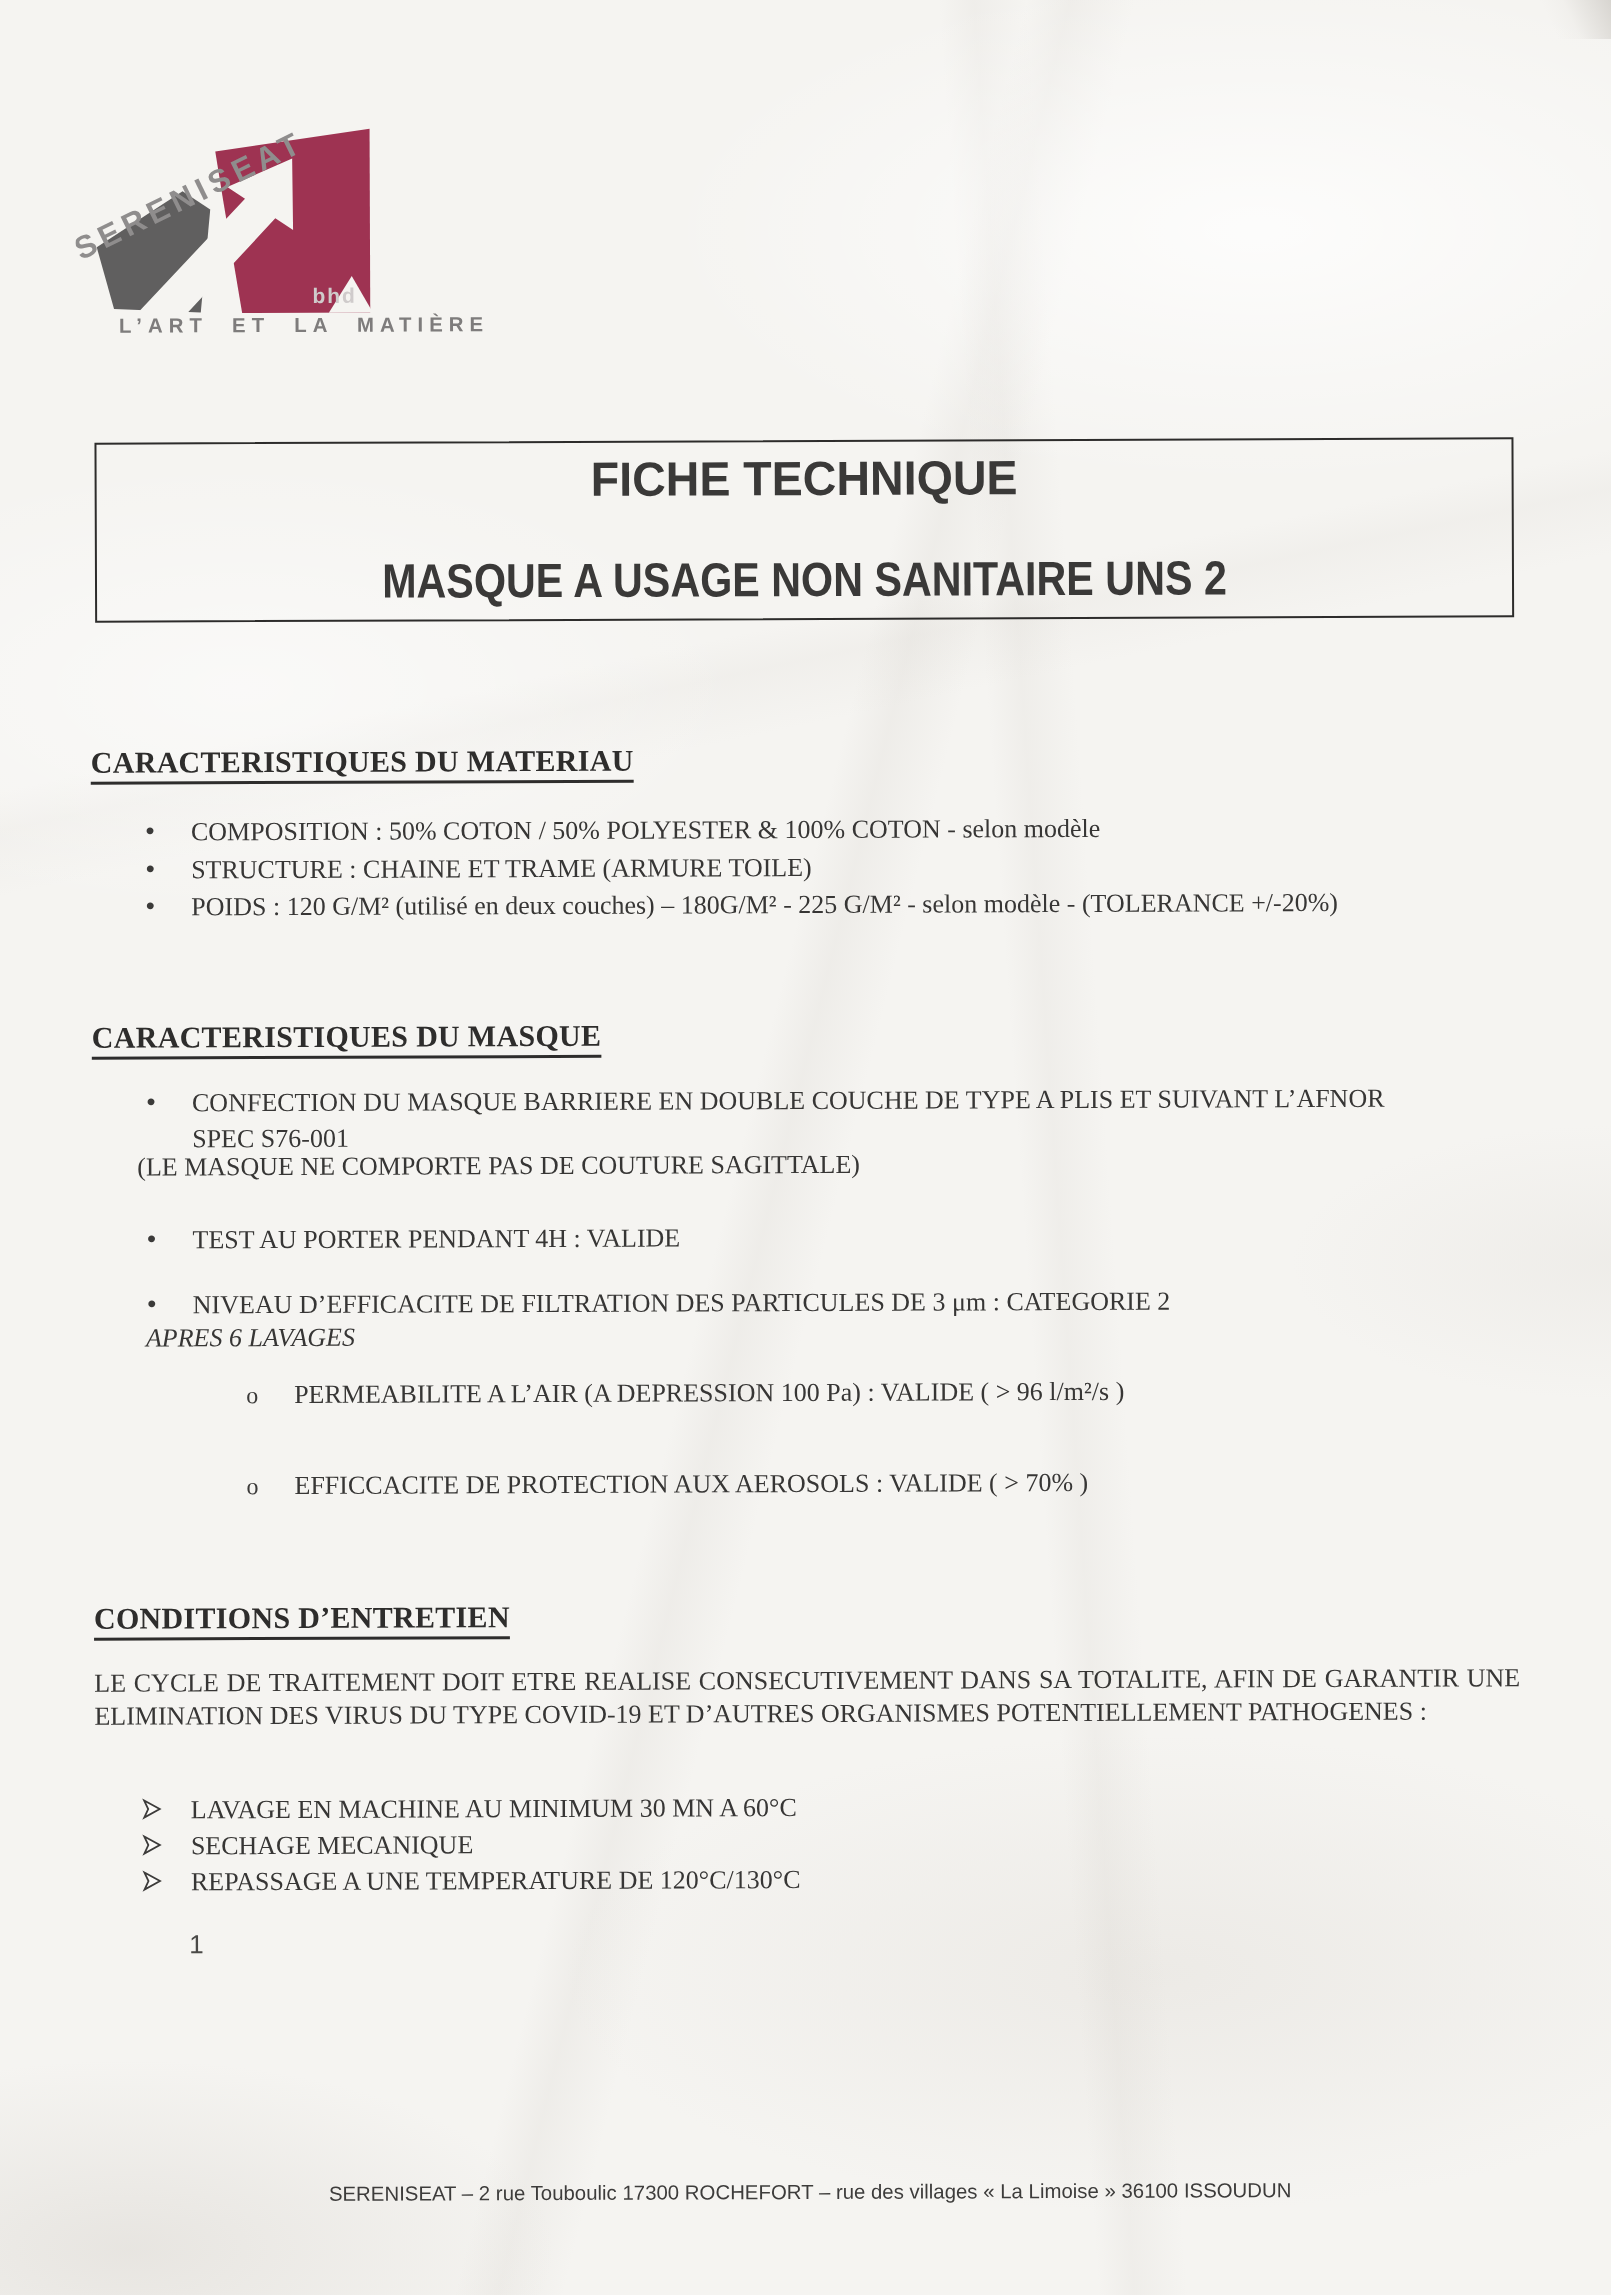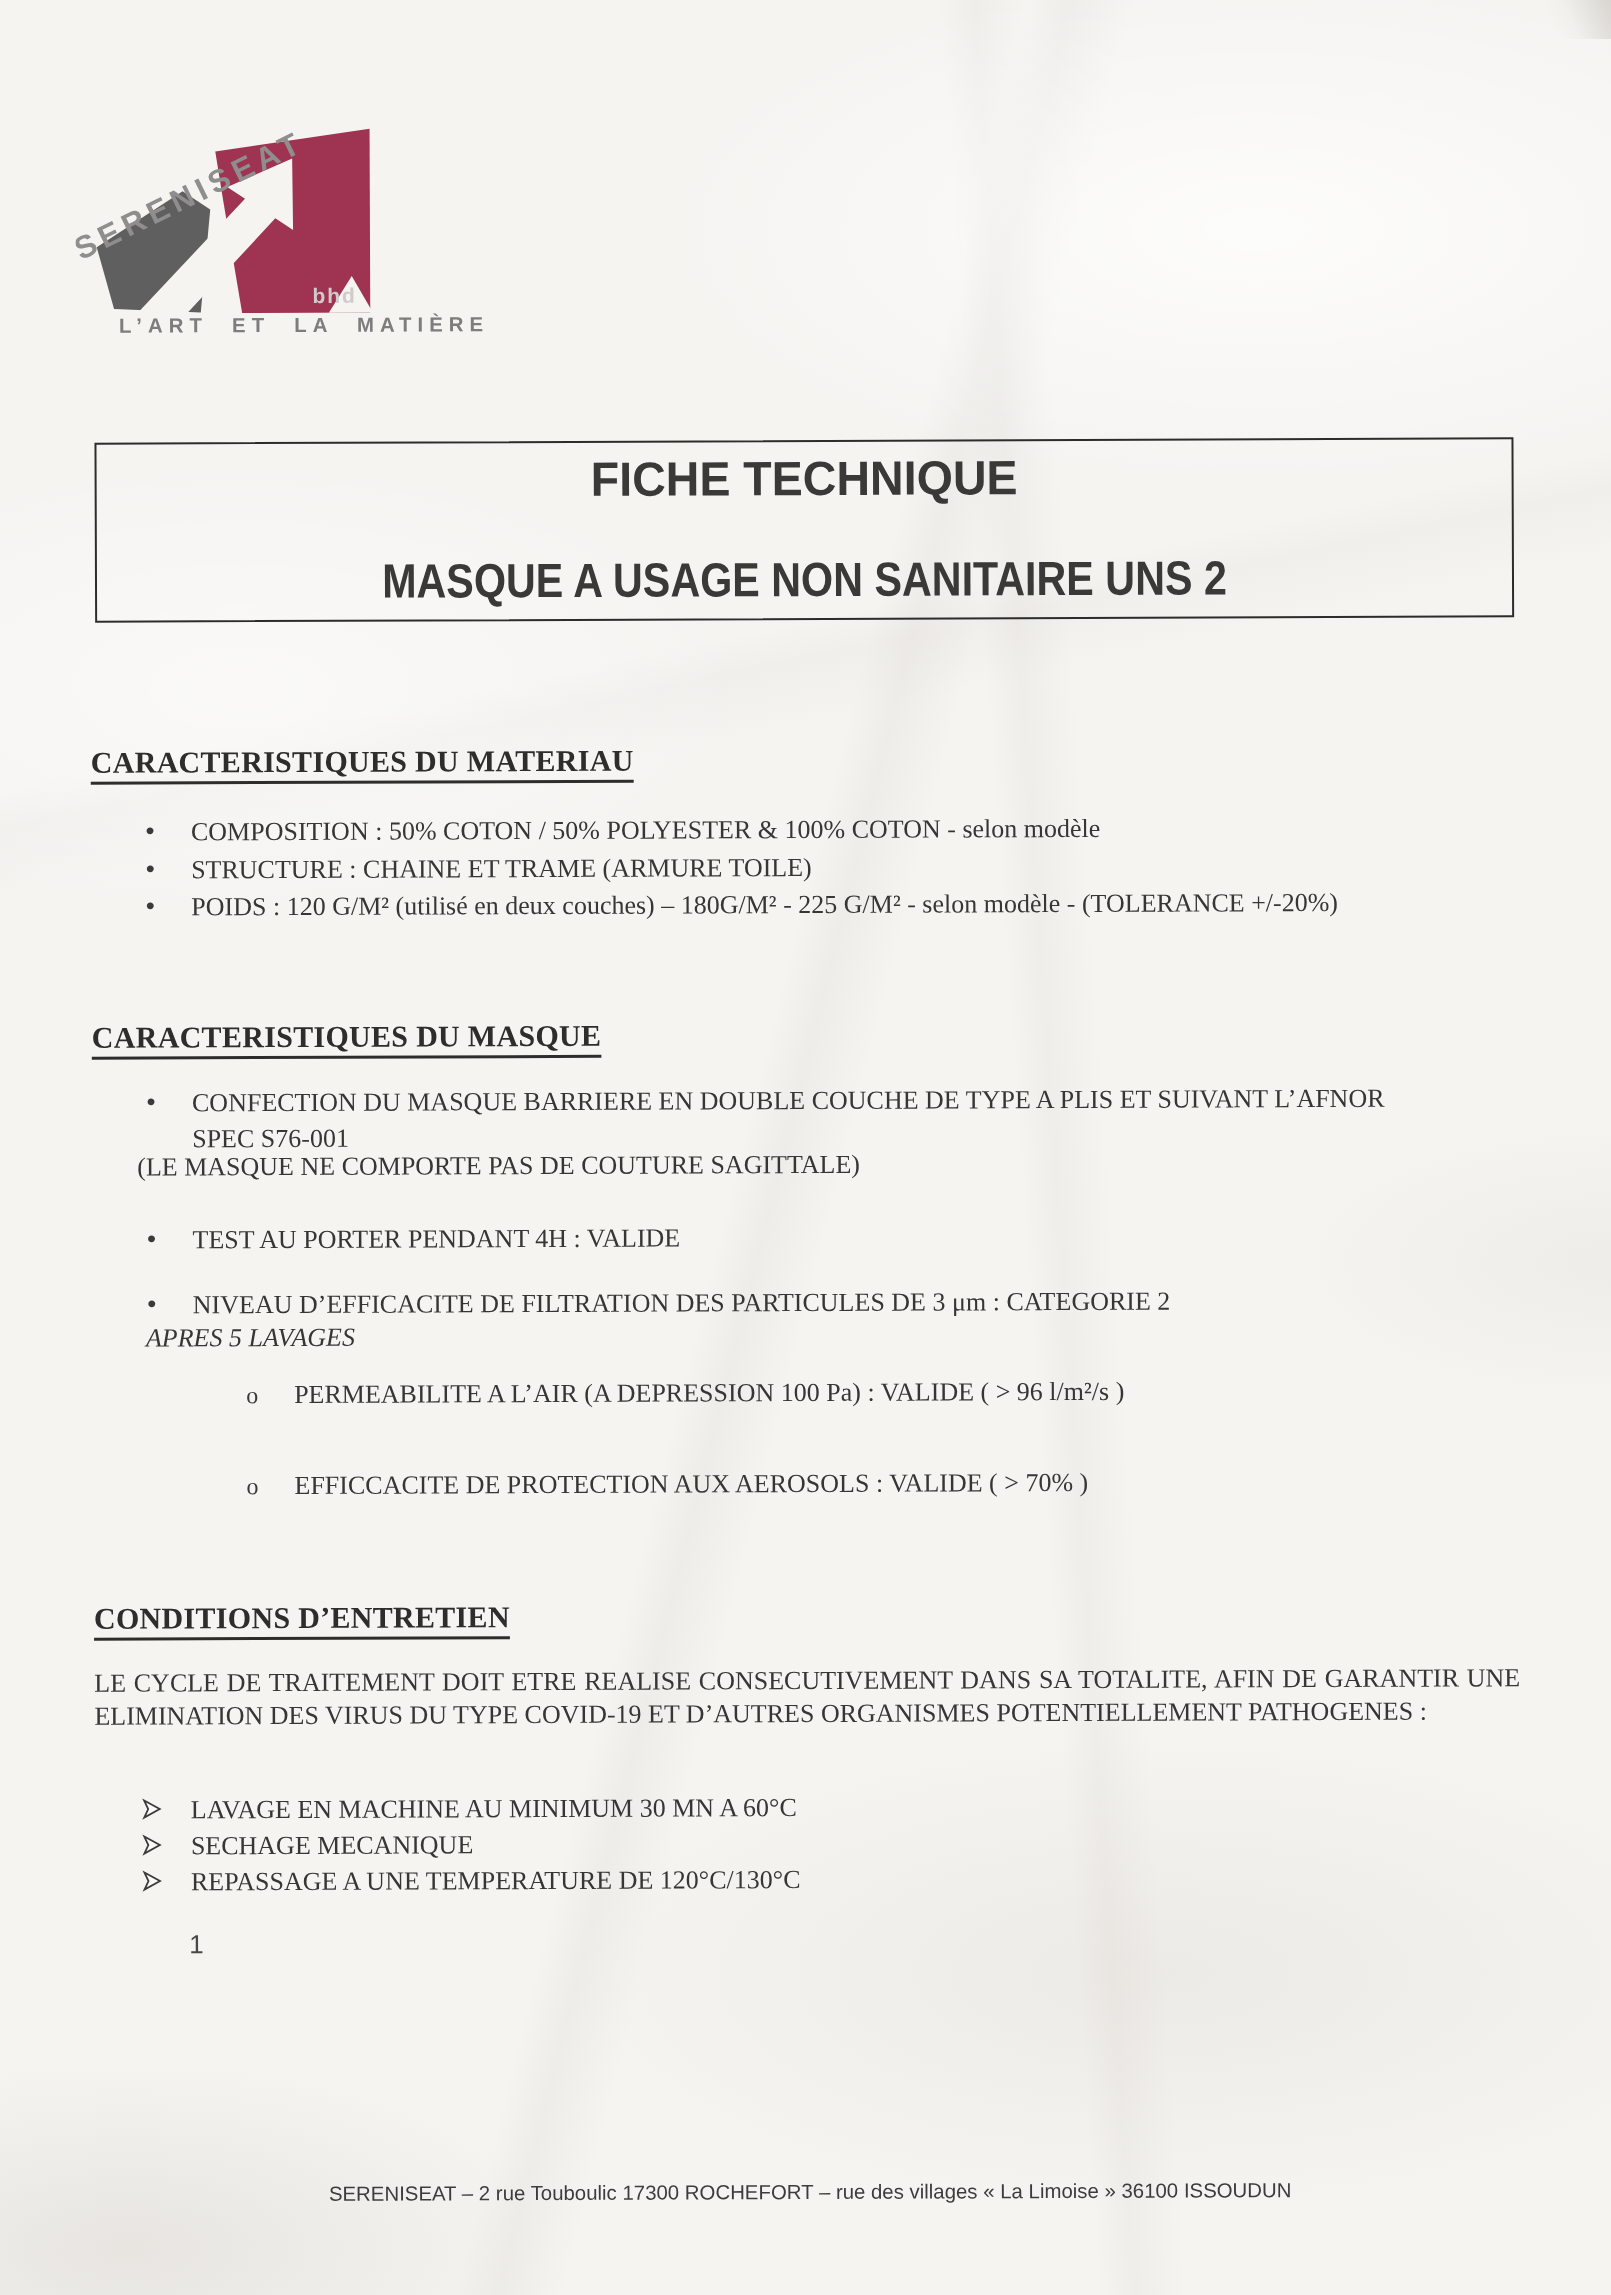--- a/index.html
+++ b/index.html
@@ -104,21 +104,21 @@
 
     <div class="brow" style="top:1225px;">
       <span class="dot">•</span>
       <span>TEST AU PORTER PENDANT 4H : VALIDE</span>
     </div>
 
     <div class="brow" style="top:1290px;">
       <span class="dot">•</span>
       <span>NIVEAU D’EFFICACITE DE FILTRATION DES PARTICULES DE 3 μm : CATEGORIE 2</span>
     </div>
-    <div class="plain italic" style="left:145px;top:1323px;">APRES 5 LAVAGES</div>
+    <div class="plain italic" style="left:145px;top:1323px;">APRES 6 LAVAGES</div>
 
     <div class="subrow" style="top:1380px;">
       <span class="oglyph">o</span>
       <span>PERMEABILITE A L’AIR (A DEPRESSION 100 Pa) : VALIDE ( &gt; 96 l/m²/s )</span>
     </div>
     <div class="subrow" style="top:1471px;">
       <span class="oglyph">o</span>
       <span>EFFICCACITE DE PROTECTION AUX AEROSOLS : VALIDE ( &gt; 70% )</span>
     </div>
 

